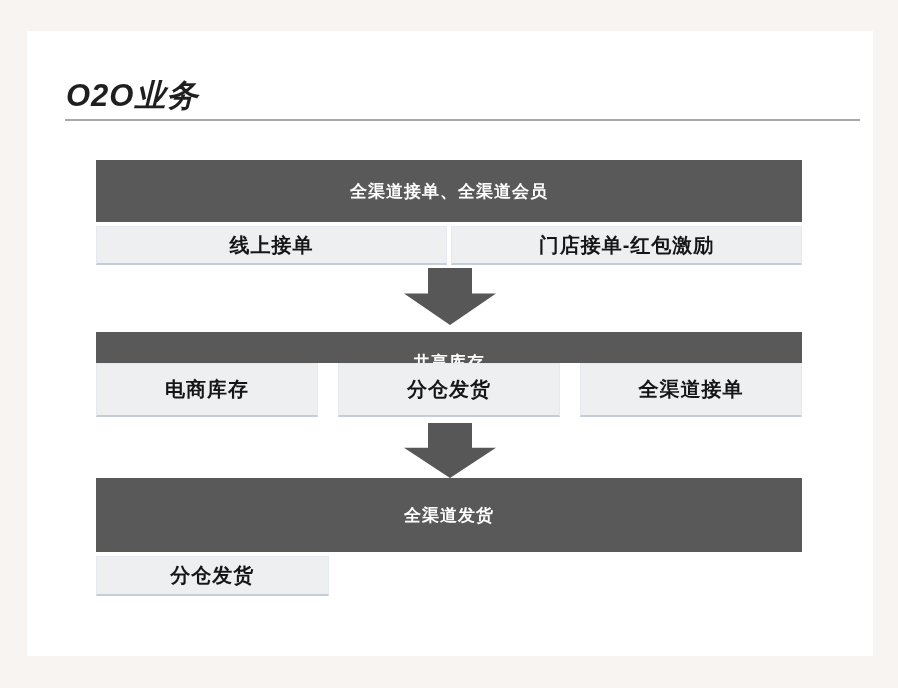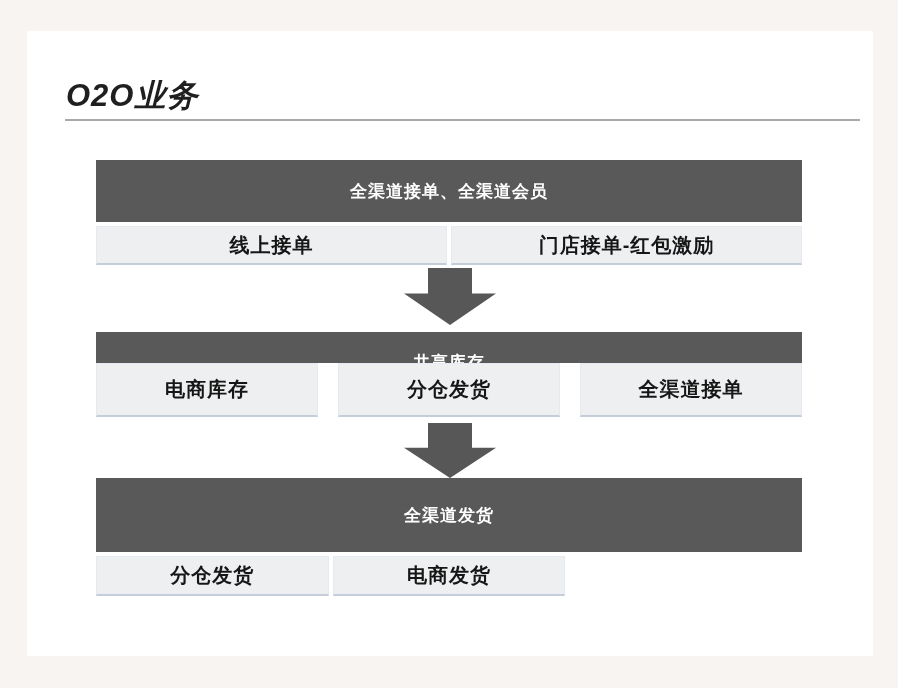--- a/index.html
+++ b/index.html
@@ -85,16 +85,15 @@
     <div class="cell">全渠道接单</div>
   </div>
 
   <svg class="arrow a2" viewBox="0 0 92 58" preserveAspectRatio="none">
     <polygon points="24,0 68,0 68,26 92,26 46,58 0,26 24,26" fill="#575757"></polygon>
   </svg>
 
   <div class="header s3h">全渠道发货</div>
   <div class="row cols3 s3r">
     <div class="cell">分仓发货</div>
-    <div class="cell">电商发货</div>
   </div>
 
 </div>
 
 </body></html>

